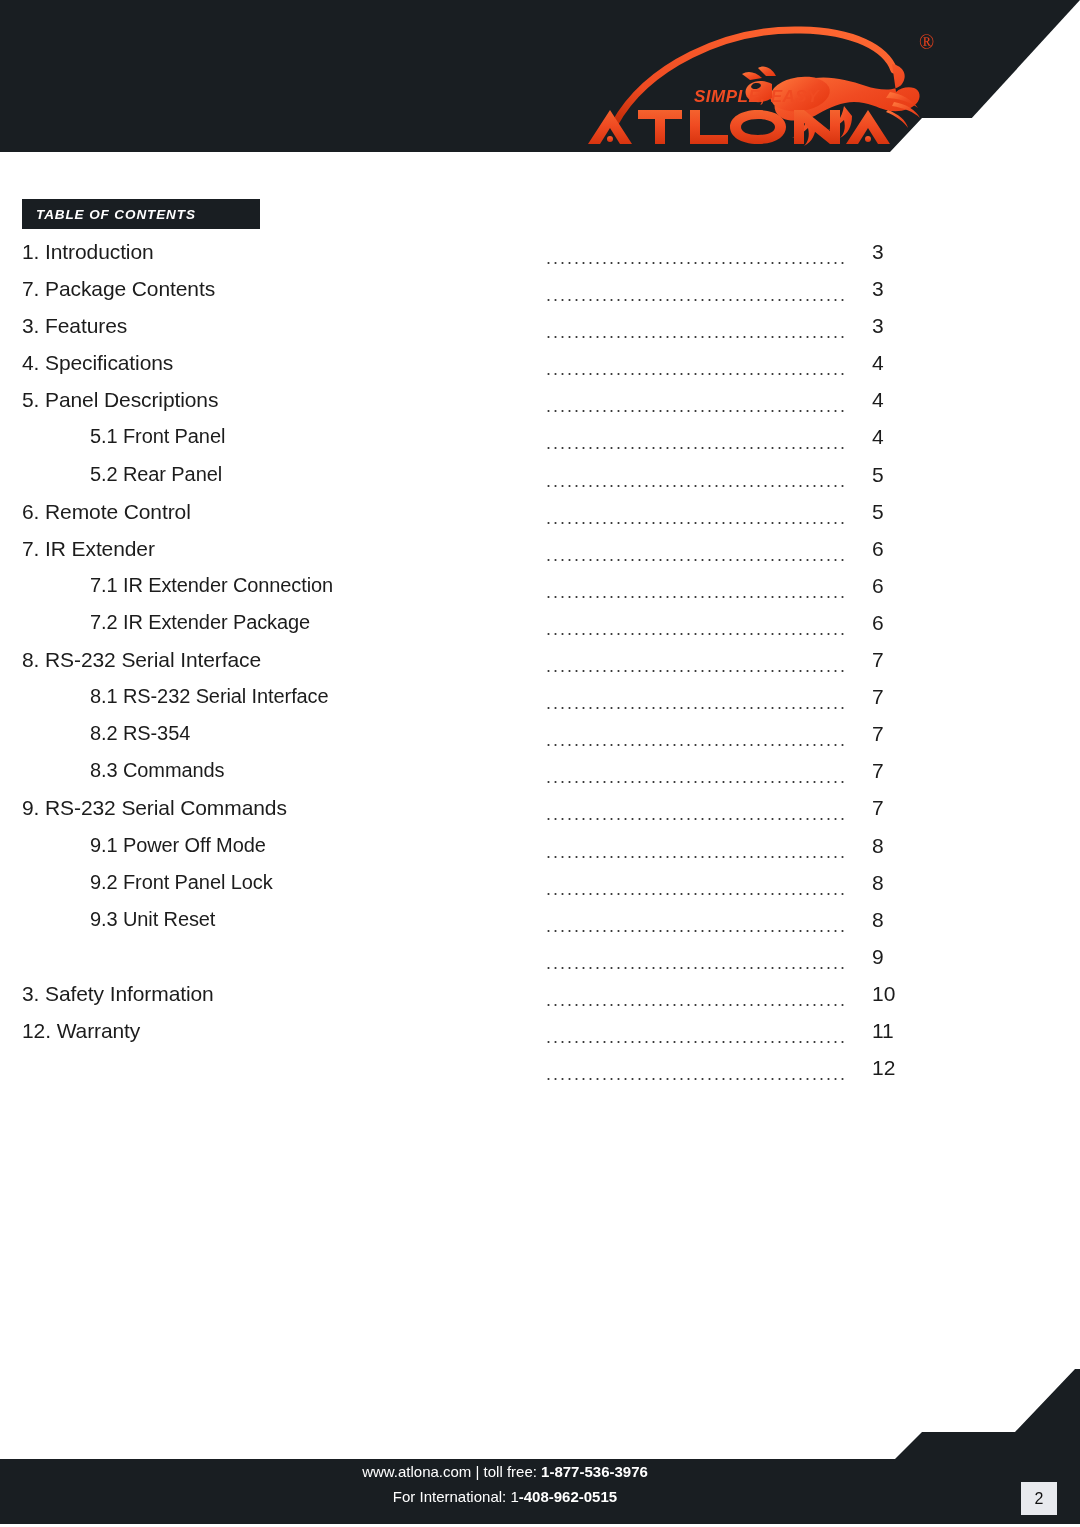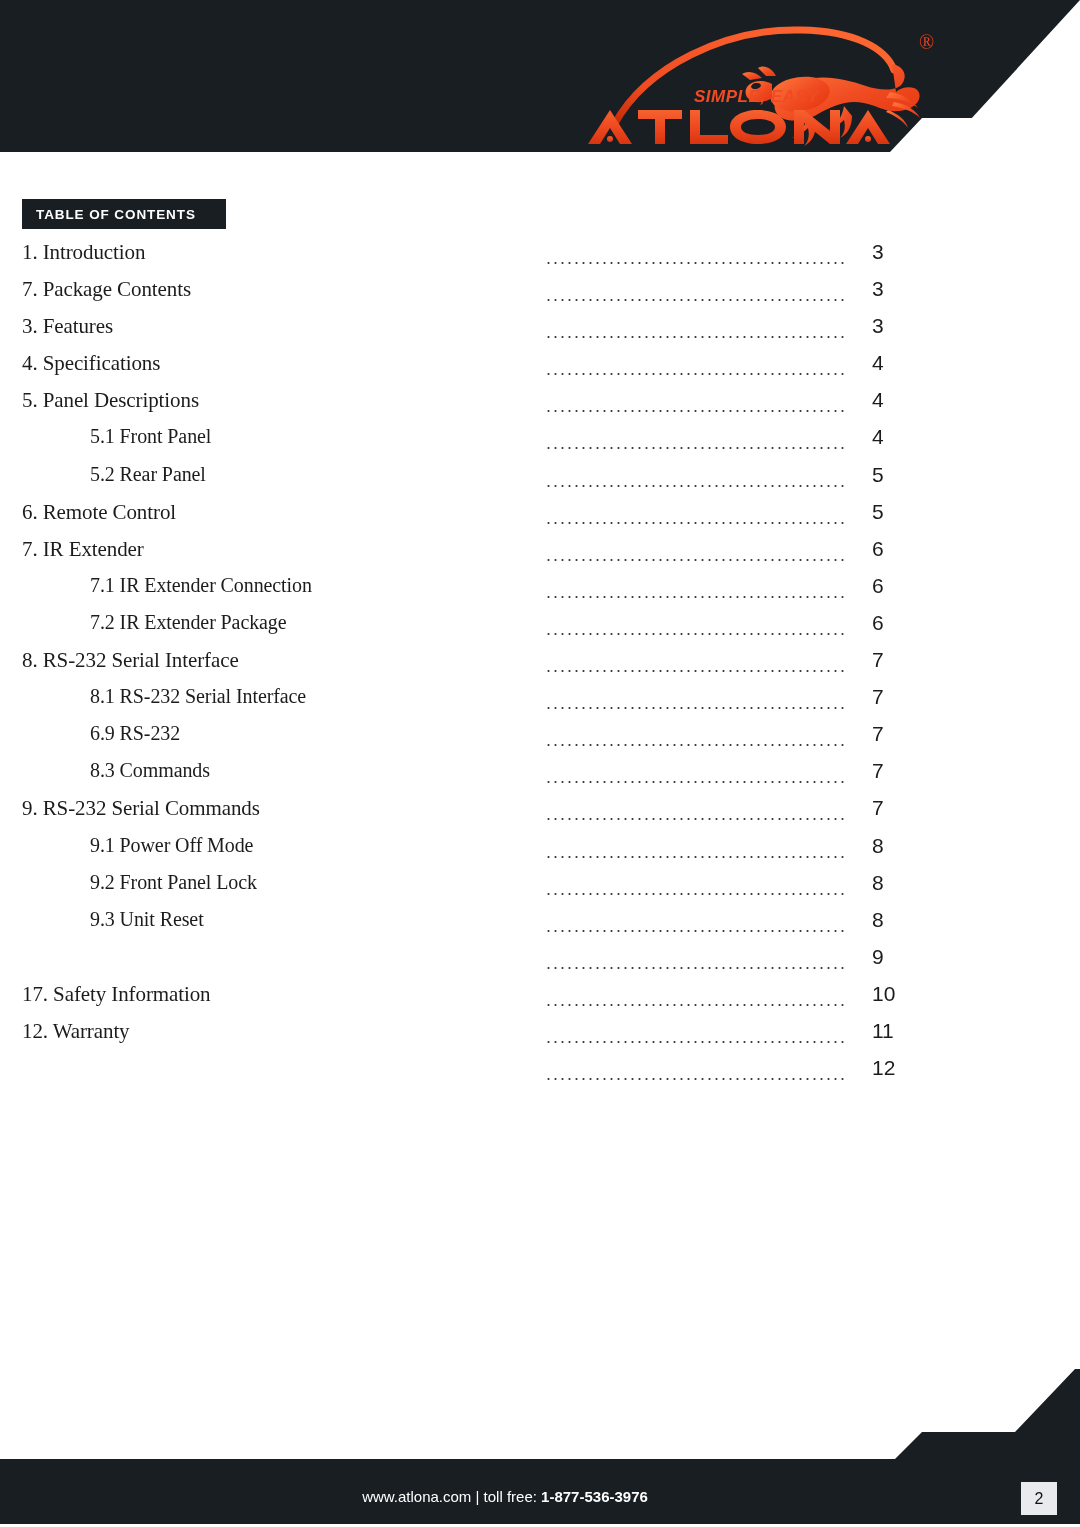--- a/index.html
+++ b/index.html
@@ -56,31 +56,32 @@
     color: #e8411d;
     font-family: "Liberation Serif", serif;
     line-height: 1;
   }
 
   
   .toc-badge {
     position: absolute;
     left: 22px;
     top: 199px;
-    width: 204px;
+    width: 238px;
     height: 30px;
     background: #191e22;
     color: #ffffff;
     font-size: 13.5px;
     letter-spacing: 0.9px;
     font-weight: bold;
     display: flex;
     align-items: center;
     padding-left: 14px;
     box-sizing: border-box;
+    font-style: italic;
   }
 
   
   .toc {
     position: absolute;
     left: 0;
     top: 240px;
     width: 1080px;
   }
   .toc-row {
@@ -88,21 +89,20 @@
     position: relative;
   }
   .toc-label {
     position: absolute;
     left: 22px;
     top: 0;
     font-size: 21px;
     color: #1c1c1c;
     white-space: nowrap;
     letter-spacing: -0.1px;
-    font-family: Liberation Serif, serif;
   }
   .toc-row.sub .toc-label {
     left: 90px;
     font-size: 20px;
   }
   .toc-dots {
     position: absolute;
     left: 546px;
     top: 11px;
     width: 302px;
@@ -303,21 +303,21 @@
       <div class="toc-label">8. RS-232 Serial Interface</div>
       <div class="toc-dots">.......................................................</div>
       <div class="toc-page">7</div>
     </div>
     <div class="toc-row sub">
       <div class="toc-label">8.1 RS-232 Serial Interface</div>
       <div class="toc-dots">.......................................................</div>
       <div class="toc-page">7</div>
     </div>
     <div class="toc-row sub">
-      <div class="toc-label">6.9 RS-232</div>
+      <div class="toc-label">8.2 RS-354</div>
       <div class="toc-dots">.......................................................</div>
       <div class="toc-page">7</div>
     </div>
     <div class="toc-row sub">
       <div class="toc-label">8.3 Commands</div>
       <div class="toc-dots">.......................................................</div>
       <div class="toc-page">7</div>
     </div>
     <div class="toc-row">
       <div class="toc-label">9. RS-232 Serial Commands</div>
@@ -337,34 +337,37 @@
     <div class="toc-row sub">
       <div class="toc-label">9.3 Unit Reset</div>
       <div class="toc-dots">.......................................................</div>
       <div class="toc-page">8</div>
     </div>
     <div class="toc-row">
       <div class="toc-dots">.......................................................</div>
       <div class="toc-page">9</div>
     </div>
     <div class="toc-row">
-      <div class="toc-label">17. Safety Information</div>
+      <div class="toc-label">3. Safety Information</div>
       <div class="toc-dots">.......................................................</div>
       <div class="toc-page">10</div>
     </div>
     <div class="toc-row">
       <div class="toc-label">12. Warranty</div>
       <div class="toc-dots">.......................................................</div>
       <div class="toc-page">11</div>
     </div>
     <div class="toc-row">
       <div class="toc-dots">.......................................................</div>
       <div class="toc-page">12</div>
     </div>
   </div>
 
 <div class="footer-shape"></div>
 <div class="footer-text">
   <div>
     <span>www.atlona.com | toll free: </span><span class="bold">1-877-536-3976</span>
   </div>
+  <div>
+    <span>For International: 1</span><span class="bold">-408-962-0515</span>
+  </div>
 </div>
 <div class="page-box">2</div>
 
 </body></html>

